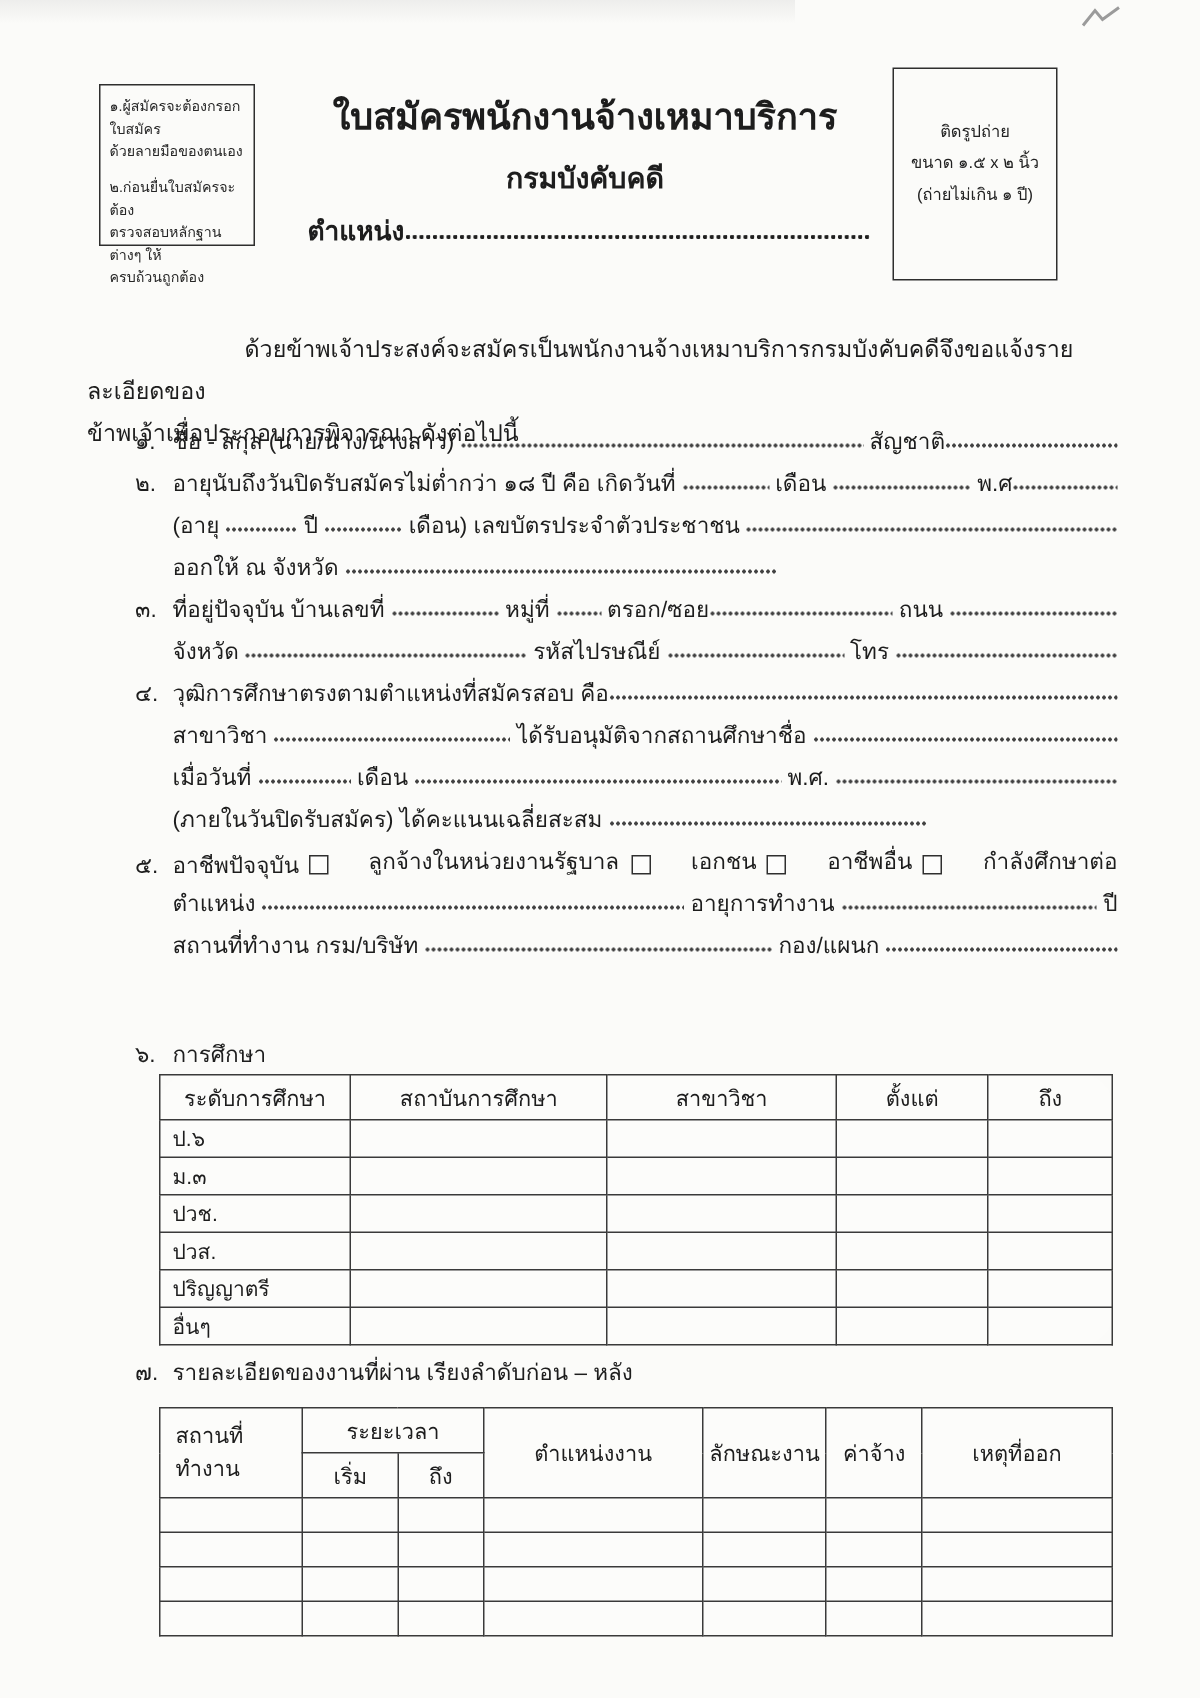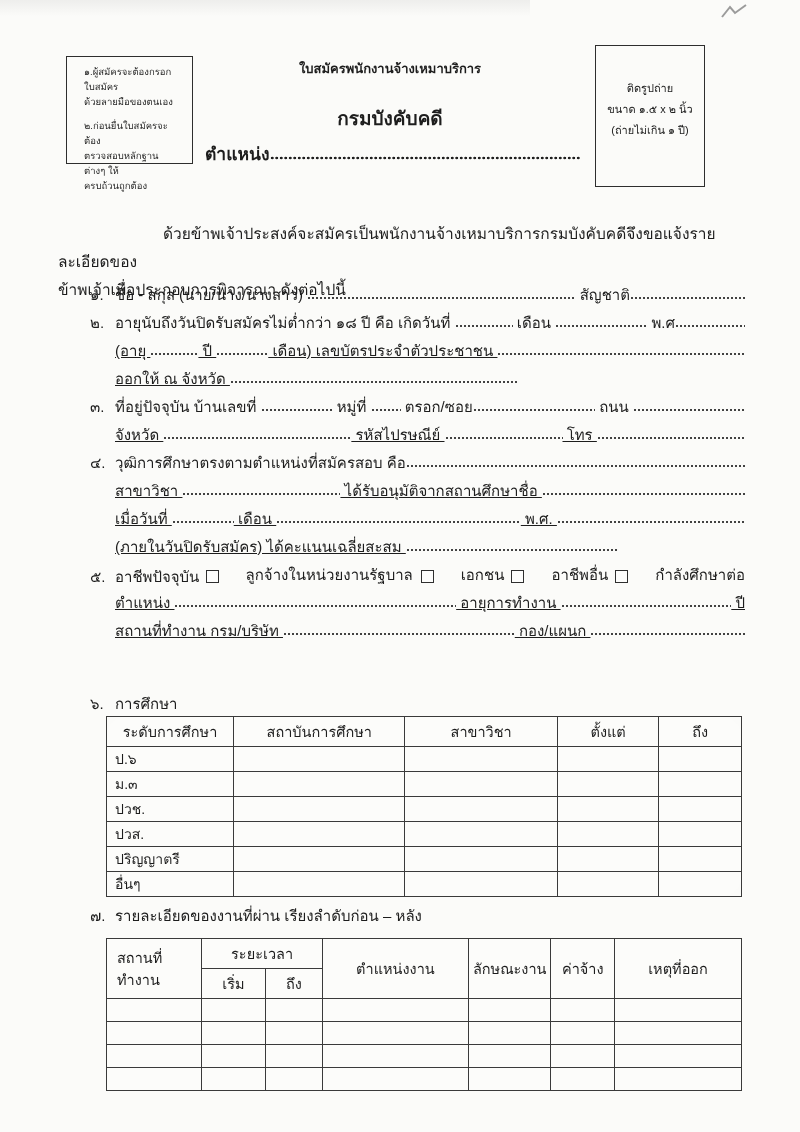--- a/index.html
+++ b/index.html
@@ -8,29 +8,29 @@
     background:#fbfbf9; color:#1d1d1d; overflow:hidden;
     font-family:"Liberation Sans", sans-serif;
   }
   
   .smudge { position:absolute; top:0; left:270; width:530px; height:16px;
     background:linear-gradient(to bottom, rgba(120,120,120,0.10), rgba(120,120,120,0)); }
   .tick { position:absolute; left:720px; top:2px; }
 
   
   .instr-box {
-    position:absolute; left:66px; top:56px; width:127px; height:108px;
-    border:1.4px solid #2e2e2e; box-sizing:border-box; padding:7px 17px;
+    position:absolute; left:66px; top:56px; width:104px; height:108px;
+    border:1.4px solid #2e2e2e; box-sizing:border-box; padding:7px 6px;
     font-size:9.5px; line-height:15px; color:#262626;
   }
   .instr-box .gap { height:9px; }
 
   
   .title1 { position:absolute; left:150px; top:58px; width:480px; text-align:center;
-            font-size:13px; font-weight:bold; }
+            font-size:24px; font-weight:bold; }
   .title2 { position:absolute; left:150px; top:103px; width:480px; text-align:center;
             font-size:19px; font-weight:bold; }
   .pos-line { position:absolute; left:205px; top:140px; width:380px;
               display:flex; align-items:baseline; font-size:17.5px; font-weight:bold; }
 
   
   .photo-box {
     position:absolute; left:595px; top:45px; width:110px; height:142px;
     border:1.5px solid #2e2e2e; box-sizing:border-box; text-align:center;
     padding-top:32px; font-size:11px; line-height:21px; color:#222;
@@ -38,21 +38,21 @@
 
   
   .intro { position:absolute; left:58px; top:220px; width:692px;
            font-size:15.5px; line-height:28px; }
   .intro .ind { text-indent:105px; }
 
   
   .items { position:absolute; left:90px; top:281px; width:655px; }
   .fline { display:flex; align-items:baseline; white-space:pre;
            height:28px; line-height:28px; font-size:15px; }
-  .fline.cont { padding-left:25px;text-decoration:underline; }
+  .fline.cont { padding-left:25px; }
   .inum { flex:none; width:25px; }
   .dots { display:inline-block; height:12px; align-self:baseline;
           background-image:radial-gradient(circle at 2px 10px, #424242 1.05px, transparent 1.4px);
           background-size:4px 12px; background-repeat:repeat-x; }
   .bdots { height:13px; background-image:radial-gradient(circle at 2px 11px, #1f1f1f 1.3px, transparent 1.6px);
            background-size:4.5px 13px; }
   .cbopt { display:inline-flex; align-items:center; white-space:pre;gap:23px; }
   .cbox { width:11px; height:11px; border:1.5px solid #2f2f2f; margin-right:4px;
           flex:none; position:relative; top:1px; background:#fdfdfc; }
 

